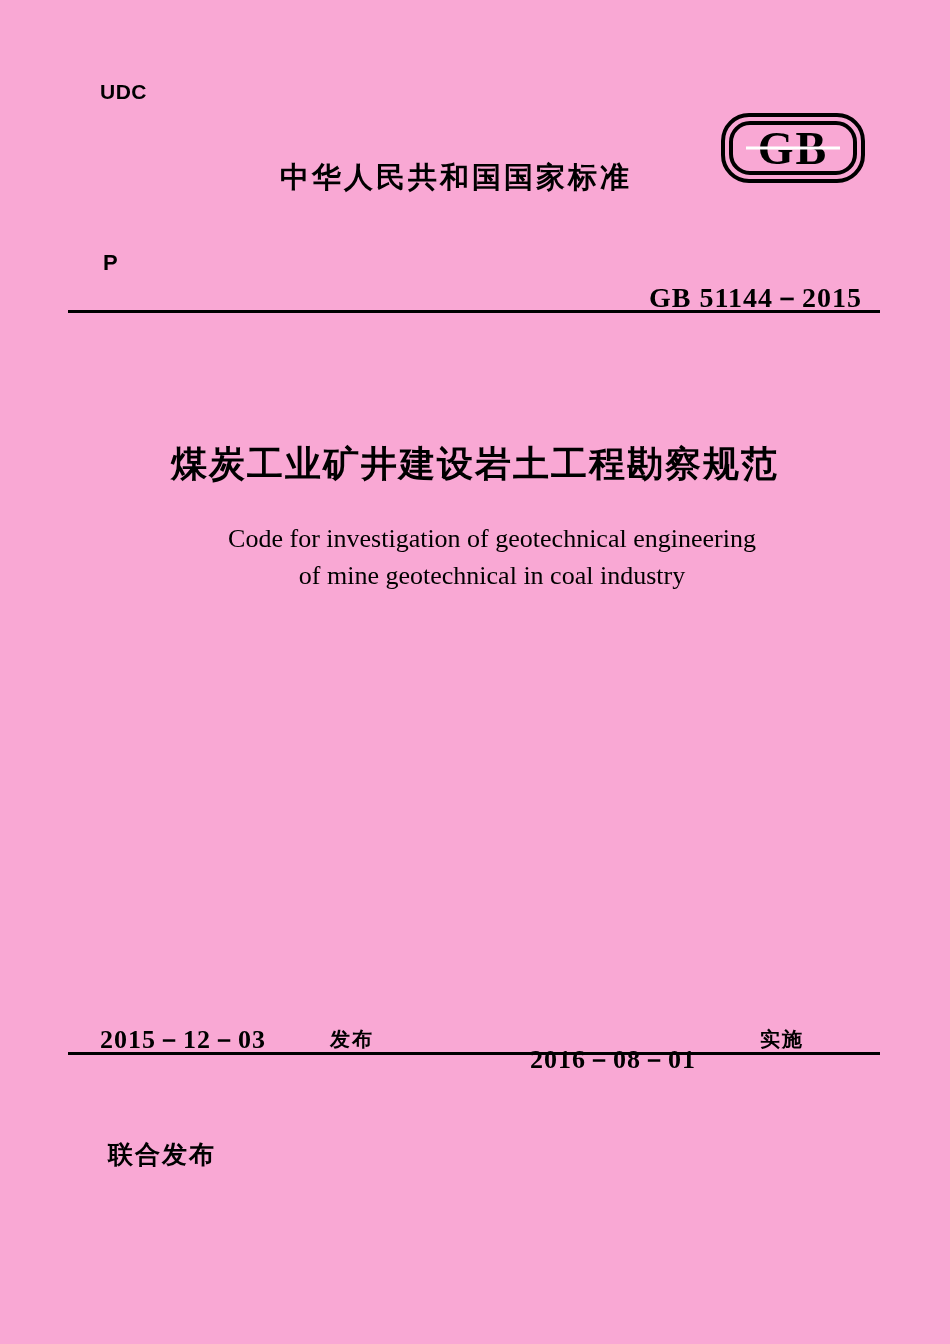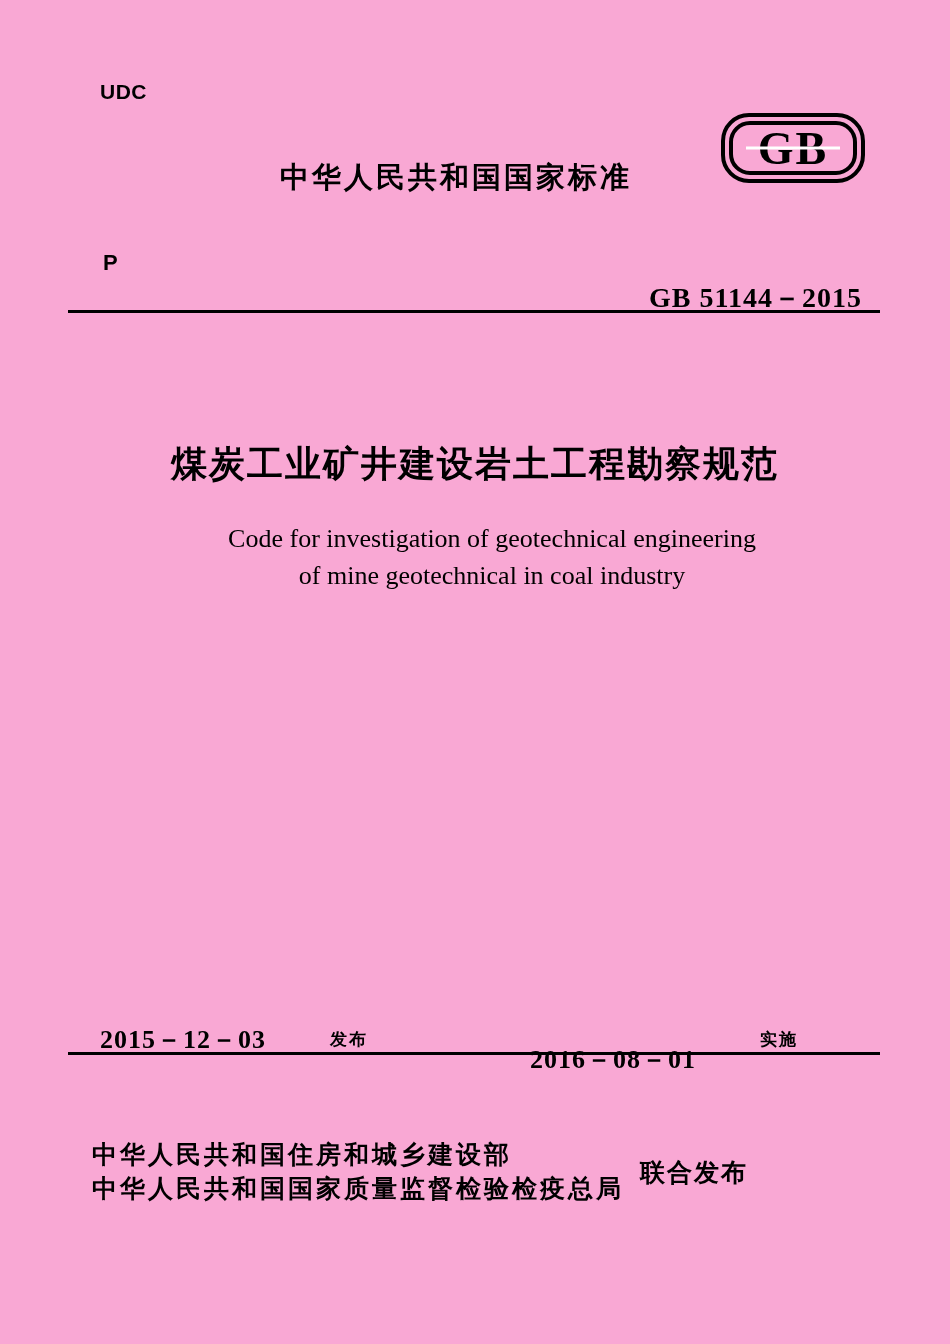--- a/index.html
+++ b/index.html
@@ -130,21 +130,21 @@
     align-items: center;
     gap: 42px;
   }
   .date-cell .dnum {
     letter-spacing: 1px;
     padding-left: 32px;
   }
   .date-cell .dlabel {
     font-family: "DejaVu Sans", sans-serif;
     font-weight: bold;
-    font-size: 17px;
+    font-size: 20px;
     padding-left: 22px;
     letter-spacing: 2px;
   }
   .date-cell.right .dnum { padding-left: 56px; margin-top: 40px; }
 
   
   .footer {
     position: absolute;
     left: 92px;
     top: 1138px;
@@ -215,20 +215,16 @@
     </div>
     <div class="date-cell right">
       <span class="dnum">2016－08－01</span>
       <span class="dlabel">实施</span>
     </div>
   </div>
 
   <div class="rule rule-bottom"></div>
 
   <div class="footer">
-    <div class="issuers">
-      <span>中华人民共和国住房和城乡建设部</span>
-      <span>中华人民共和国国家质量监督检验检疫总局</span>
-    </div>
     <div class="joint">联合发布</div>
   </div>
 
 </div>
 
 </body></html>

